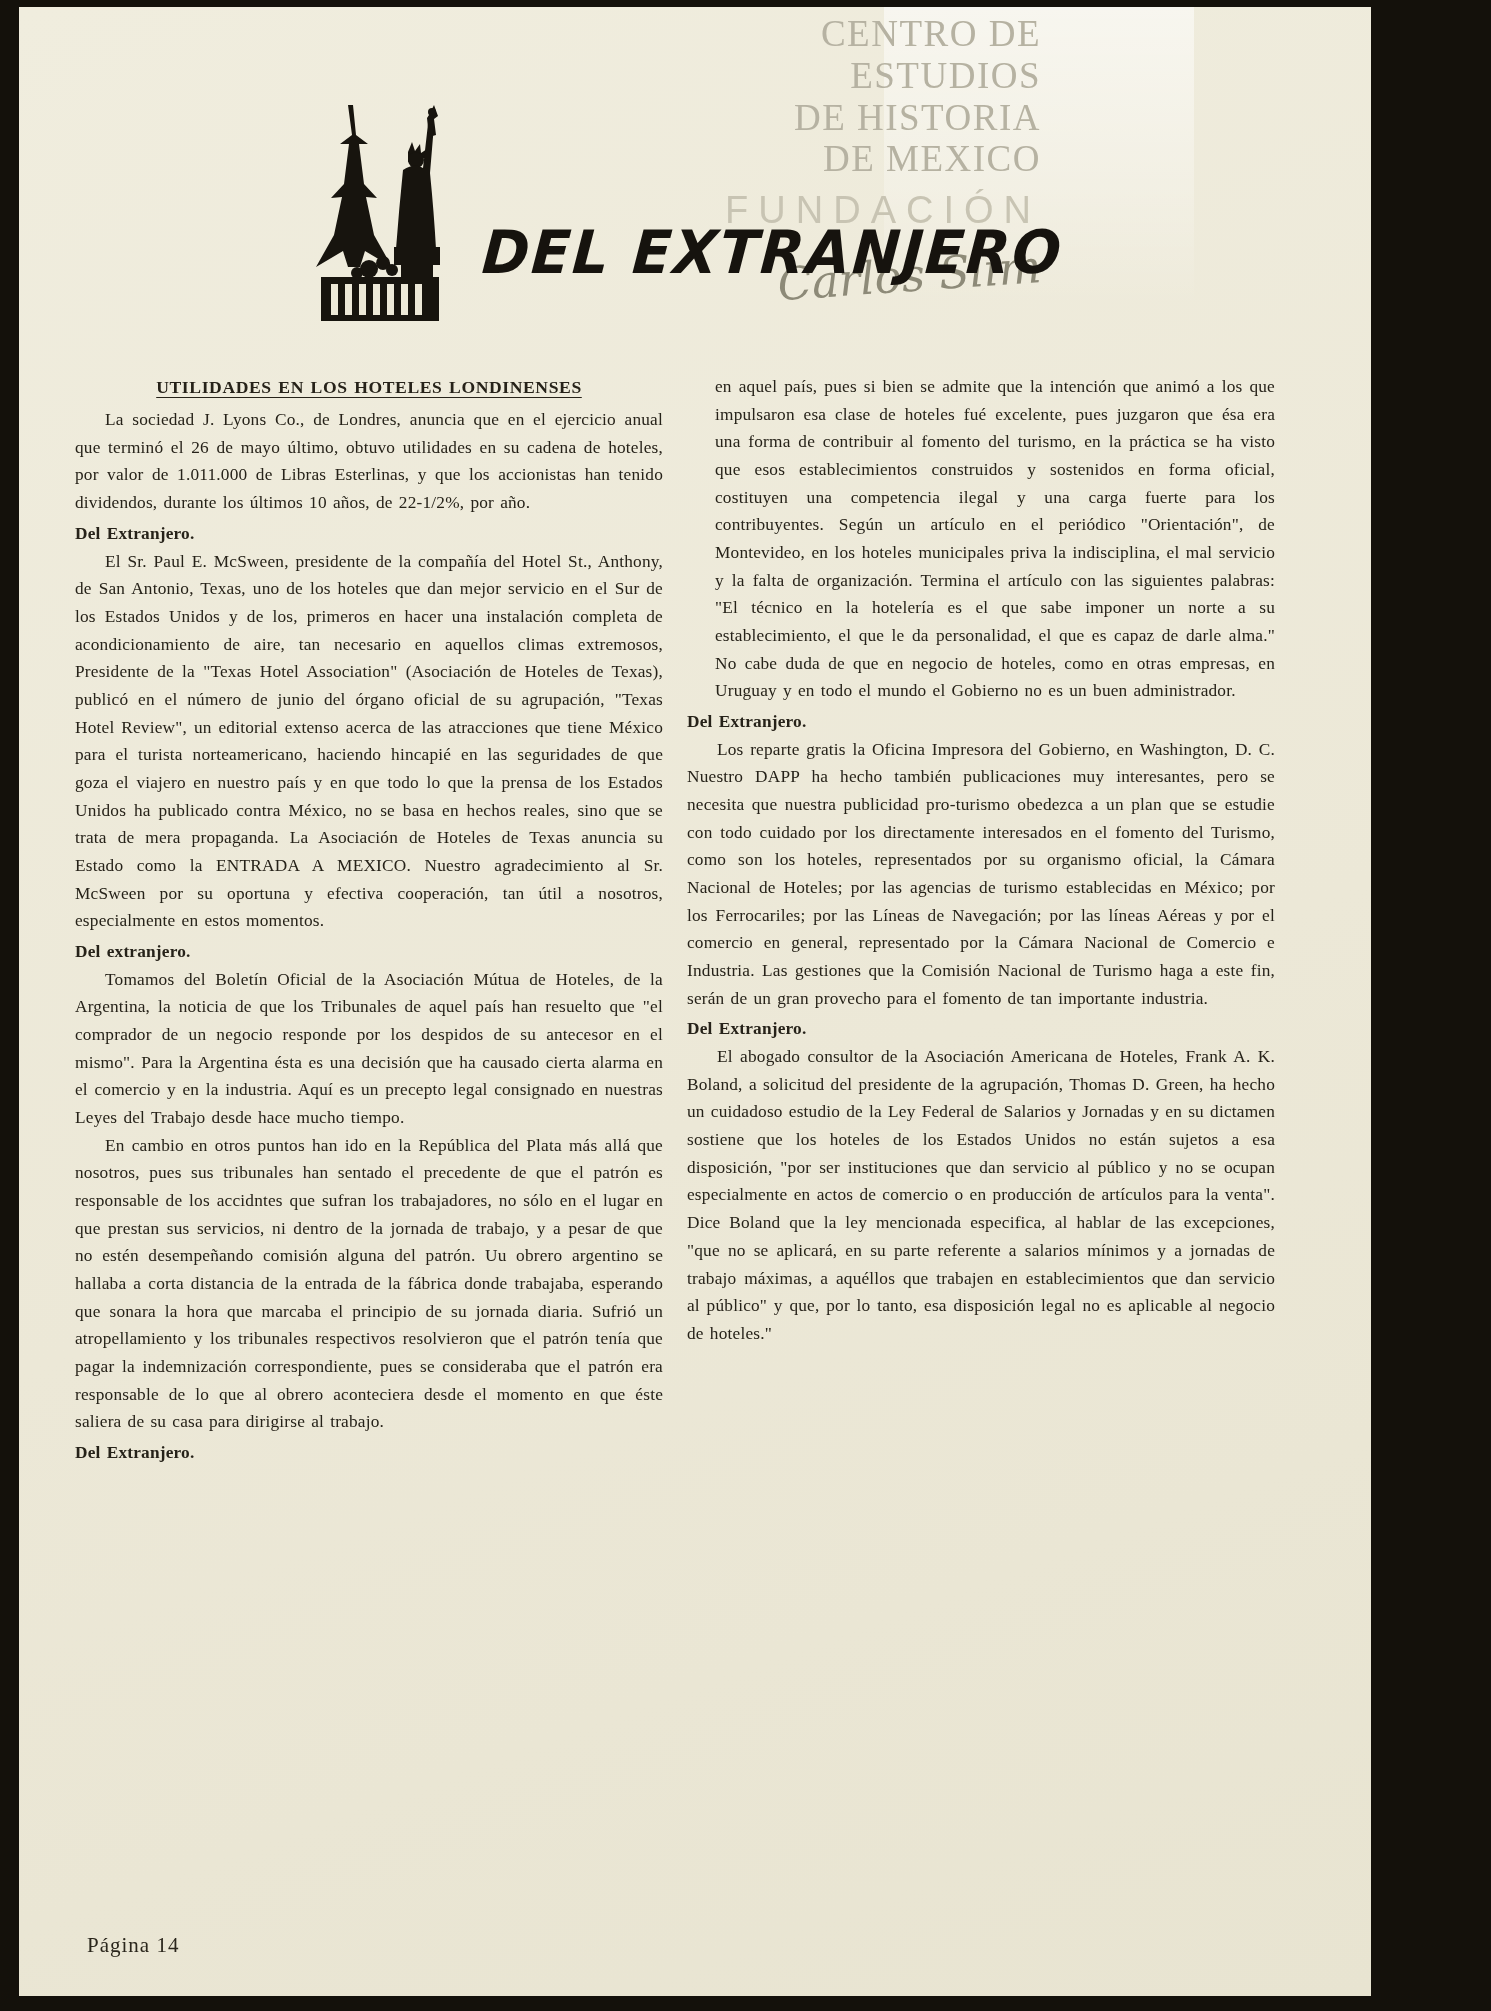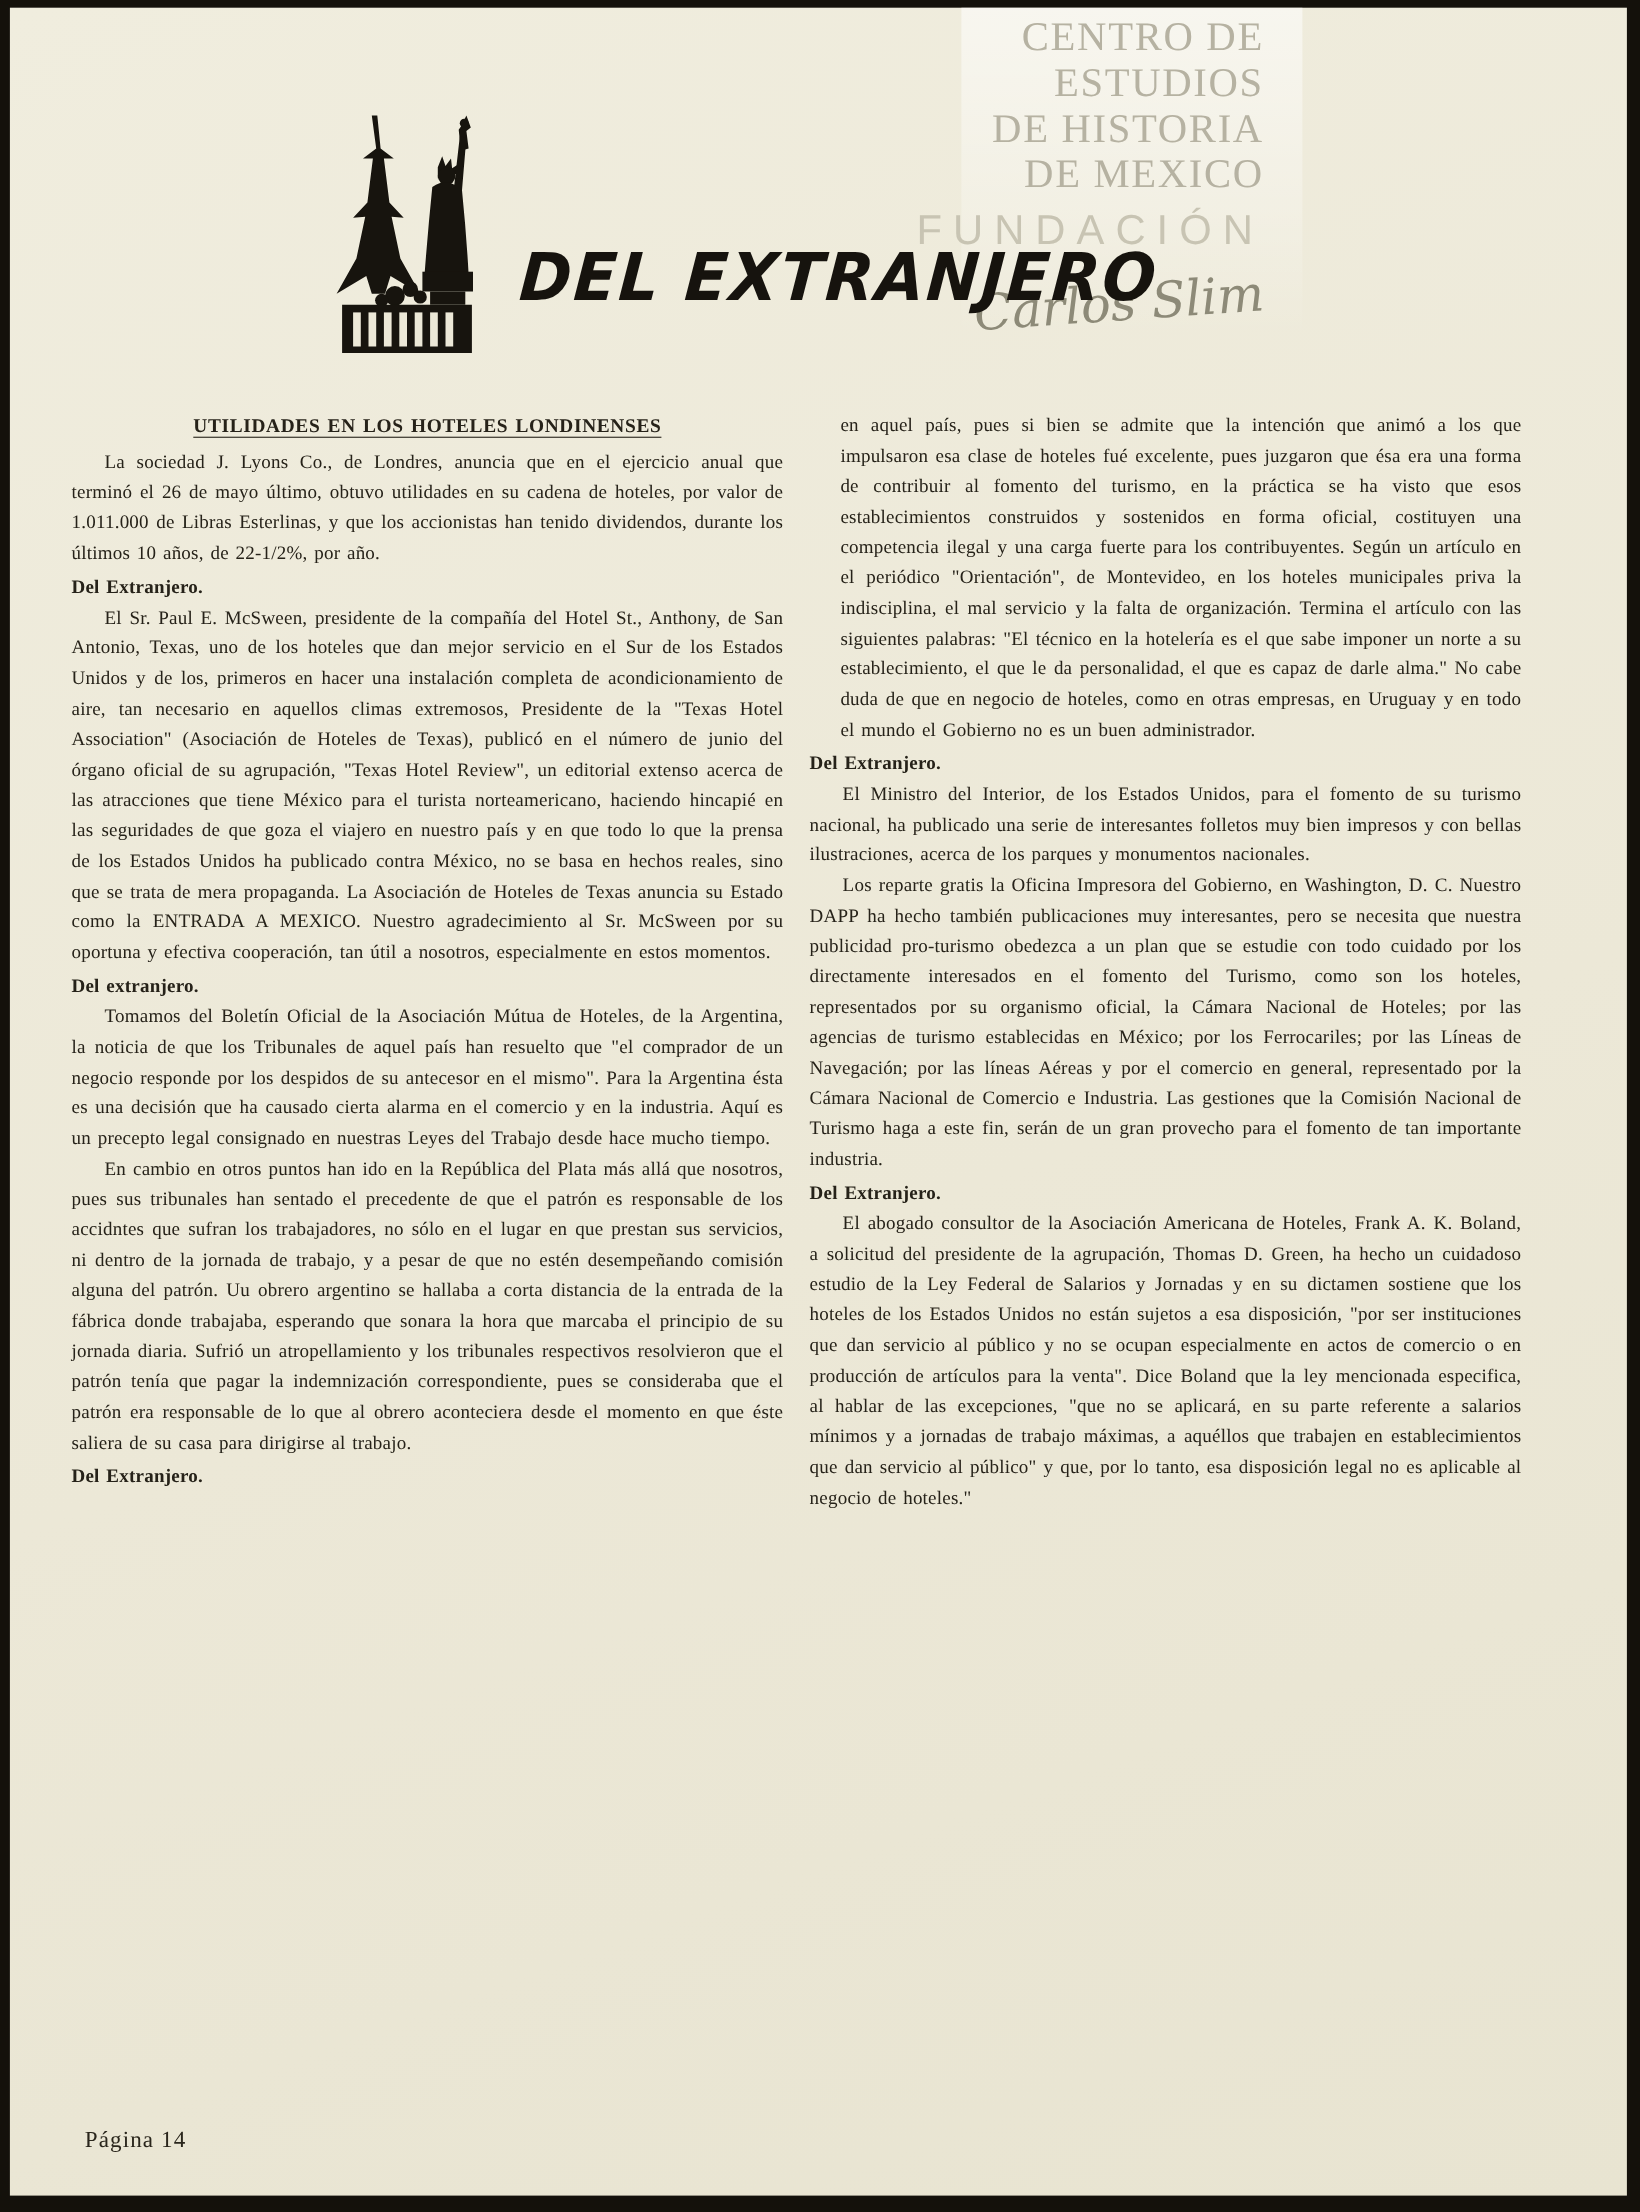--- a/index.html
+++ b/index.html
@@ -5,22 +5,22 @@
   * { box-sizing: border-box; }
   html, body { margin: 0; padding: 0; }
   body {
     width: 1491px; height: 2011px;
     background: #14110b;
     position: relative;
     overflow: hidden;
     font-family: "Liberation Serif", "DejaVu Serif", serif;
   }
   .page {
-    position: absolute; left: 9px; top: 7px;
-    width: 1470px; height: 1989px;
+    position: absolute; left: 19px; top: 7px;
+    width: 1352px; height: 1989px;
     background: linear-gradient(160deg, #f0edde 0%, #ece8d7 55%, #e8e4d1 100%);
   }
   .scan-glow {
     position: absolute; top: 0; left: 865px;
     width: 310px; height: 300px;
     background: linear-gradient(180deg, rgba(255,255,255,0.55) 0%, rgba(255,255,255,0.25) 60%, rgba(255,255,255,0) 100%);
     pointer-events: none;
   }
   
   .watermark {
@@ -158,21 +158,20 @@
         <p class="blk-label">Del Extranjero.</p>
         <p class="blk-para">El Sr. Paul E. McSween, presidente de la compañía del Hotel St., Anthony, de San Antonio, Texas, uno de los hoteles que dan mejor servicio en el Sur de los Estados Unidos y de los, primeros en hacer una instalación completa de acondicionamiento de aire, tan necesario en aquellos climas extremosos, Presidente de la "Texas Hotel Association" (Asociación de Hoteles de Texas), publicó en el número de junio del órgano oficial de su agrupación, "Texas Hotel Review", un editorial extenso acerca de las atracciones que tiene México para el turista norteamericano, haciendo hincapié en las seguridades de que goza el viajero en nuestro país y en que todo lo que la prensa de los Estados Unidos ha publicado contra México, no se basa en hechos reales, sino que se trata de mera propaganda. La Asociación de Hoteles de Texas anuncia su Estado como la ENTRADA A MEXICO. Nuestro agradecimiento al Sr. McSween por su oportuna y efectiva cooperación, tan útil a nosotros, especialmente en estos momentos.</p>
         <p class="blk-label">Del extranjero.</p>
         <p class="blk-para">Tomamos del Boletín Oficial de la Asociación Mútua de Hoteles, de la Argentina, la noticia de que los Tribunales de aquel país han resuelto que "el comprador de un negocio responde por los despidos de su antecesor en el mismo". Para la Argentina ésta es una decisión que ha causado cierta alarma en el comercio y en la industria. Aquí es un precepto legal consignado en nuestras Leyes del Trabajo desde hace mucho tiempo.</p>
         <p class="blk-para">En cambio en otros puntos han ido en la República del Plata más allá que nosotros, pues sus tribunales han sentado el precedente de que el patrón es responsable de los accidntes que sufran los trabajadores, no sólo en el lugar en que prestan sus servicios, ni dentro de la jornada de trabajo, y a pesar de que no estén desempeñando comisión alguna del patrón. Uu obrero argentino se hallaba a corta distancia de la entrada de la fábrica donde trabajaba, esperando que sonara la hora que marcaba el principio de su jornada diaria. Sufrió un atropellamiento y los tribunales respectivos resolvieron que el patrón tenía que pagar la indemnización correspondiente, pues se consideraba que el patrón era responsable de lo que al obrero aconteciera desde el momento en que éste saliera de su casa para dirigirse al trabajo.</p>
         <p class="blk-label">Del Extranjero.</p>
       </section>
     <section class="col" id="col-right">
         <p class="blk-para noindent">en aquel país, pues si bien se admite que la intención que animó a los que impulsaron esa clase de hoteles fué excelente, pues juzgaron que ésa era una forma de contribuir al fomento del turismo, en la práctica se ha visto que esos establecimientos construidos y sostenidos en forma oficial, costituyen una competencia ilegal y una carga fuerte para los contribuyentes. Según un artículo en el periódico "Orientación", de Montevideo, en los hoteles municipales priva la indisciplina, el mal servicio y la falta de organización. Termina el artículo con las siguientes palabras: "El técnico en la hotelería es el que sabe imponer un norte a su establecimiento, el que le da personalidad, el que es capaz de darle alma." No cabe duda de que en negocio de hoteles, como en otras empresas, en Uruguay y en todo el mundo el Gobierno no es un buen administrador.</p>
         <p class="blk-label">Del Extranjero.</p>
-        <p class="blk-para">El Ministro del Interior, de los Estados Unidos, para el fomento de su turismo nacional, ha publicado una serie de interesantes folletos muy bien impresos y con bellas ilustraciones, acerca de los parques y monumentos nacionales.</p>
         <p class="blk-para">Los reparte gratis la Oficina Impresora del Gobierno, en Washington, D. C. Nuestro DAPP ha hecho también publicaciones muy interesantes, pero se necesita que nuestra publicidad pro-turismo obedezca a un plan que se estudie con todo cuidado por los directamente interesados en el fomento del Turismo, como son los hoteles, representados por su organismo oficial, la Cámara Nacional de Hoteles; por las agencias de turismo establecidas en México; por los Ferrocariles; por las Líneas de Navegación; por las líneas Aéreas y por el comercio en general, representado por la Cámara Nacional de Comercio e Industria. Las gestiones que la Comisión Nacional de Turismo haga a este fin, serán de un gran provecho para el fomento de tan importante industria.</p>
         <p class="blk-label">Del Extranjero.</p>
         <p class="blk-para">El abogado consultor de la Asociación Americana de Hoteles, Frank A. K. Boland, a solicitud del presidente de la agrupación, Thomas D. Green, ha hecho un cuidadoso estudio de la Ley Federal de Salarios y Jornadas y en su dictamen sostiene que los hoteles de los Estados Unidos no están sujetos a esa disposición, "por ser instituciones que dan servicio al público y no se ocupan especialmente en actos de comercio o en producción de artículos para la venta". Dice Boland que la ley mencionada especifica, al hablar de las excepciones, "que no se aplicará, en su parte referente a salarios mínimos y a jornadas de trabajo máximas, a aquéllos que trabajen en establecimientos que dan servicio al público" y que, por lo tanto, esa disposición legal no es aplicable al negocio de hoteles."</p>
       </section>
   </main>
 
   <footer class="footer">Página 14</footer>
 
 </div>
 

